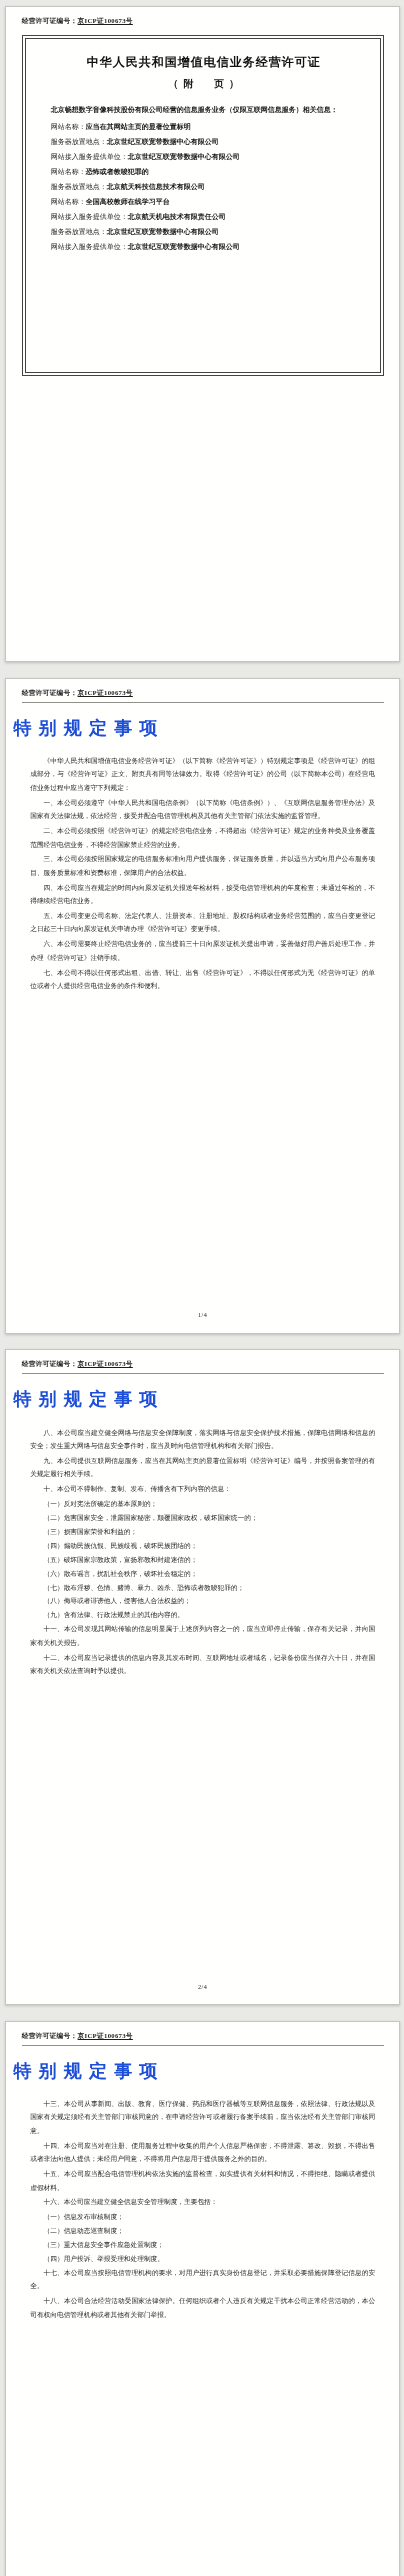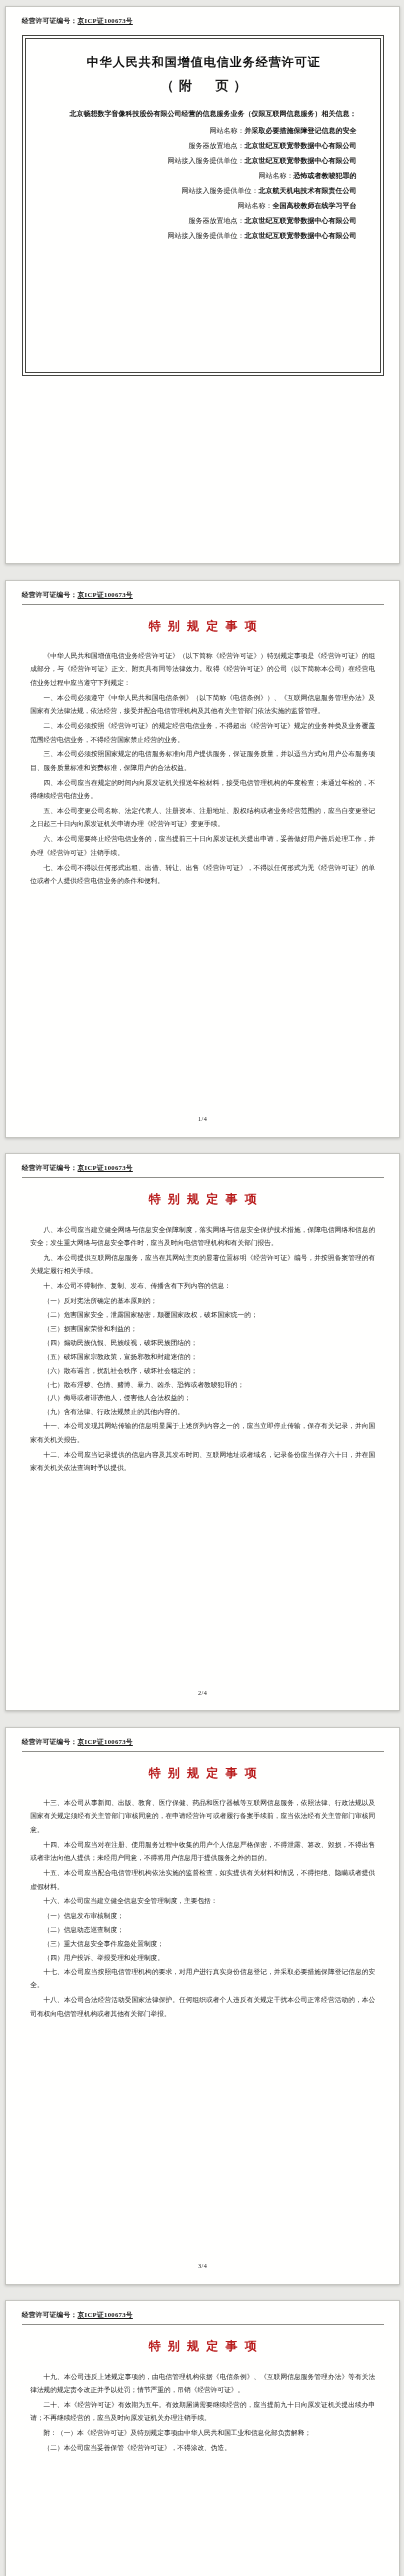--- a/index.html
+++ b/index.html
@@ -7,21 +7,21 @@
   body {
     width: 405px;
     margin: 0 auto;
     background: #e9e9e6;
     font-family: "Liberation Serif", "DejaVu Serif", serif;
     color: #1c1c1c;
   }
   .stack { padding: 6.2px 5.2px 7.2px; }
   .page {
     width: 395px;
-    height: 558px;
+    height: 656px;
     background: #fffffe;
     border: 0.5px solid #c6c6c1;
     box-shadow: 0 0.5px 2.6px rgba(0,0,0,0.18);
     margin: 0 auto 15.5px;
     position: relative;
     overflow: hidden;
   }
   .page:last-child { margin-bottom: 0; }
 
   
@@ -54,48 +54,46 @@
   }
   .cert-title {
     text-align: center;
     font-size: 12px;
     font-weight: bold;
     letter-spacing: 1px;
     color: #111;
   }
   .cert-subtitle {
     text-align: center;
-    font-size: 13px;
+    font-size: 10px;
     font-weight: bold;
     letter-spacing: 5.2px;
     text-indent: 5.2px;
     margin-top: 6.2px;
   }
   .cert-body {
     margin-top: 12.4px;
     font-size: 7px;
     font-weight: 600;
     line-height: 15px;
     color: #181818;
-    text-align: right;
   }
   .cert-intro { margin-bottom: 2.1px; }
   .cert-row { white-space: normal; }
   .cert-label { font-weight: 400; }
   .cert-value { font-weight: 600; }
 
   
   .provision-title {
-    text-align: center;
-    font-size: 12px;
+    font-size: 18px;
     font-weight: bold;
     letter-spacing: 7.2px;
     text-indent: 7.2px;
     margin-top: 37px;
-    color: #b91c1c;
+    color: #1d4ed8;
   }
   .provision-body {
     margin: 14.4px 24px 0 24px;
     font-size: 6.7px;
     line-height: 13.4px;
     text-align: justify;
     color: #1e1e1e;
   }
   .provision-body p { text-indent: 2em; margin-bottom: 1.5px; }
   .provision-body p.sub-item { margin-bottom: 0.5px; }
@@ -119,44 +117,47 @@
       <span>经营许可证编号：</span><span class="header-number">京ICP证100673号</span>
     </div>
     <div class="cert-frame">
       <div class="cert-frame-inner">
         <h1 class="cert-title">中华人民共和国增值电信业务经营许可证</h1>
         <div class="cert-subtitle">（附　页）</div>
         <div class="cert-body">
           <p class="cert-intro">北京畅想数字音像科技股份有限公司经营的信息服务业务（仅限互联网信息服务）相关信息：</p>
           <div id="website-entries">
   <div class="cert-row">
-    <span class="cert-label">网站名称：</span><span class="cert-value">并采取必要措施保障登记信息的安全</span>
+    <span class="cert-label">网站名称：</span><span class="cert-value">应当在其网站主页的显著位置标明</span>
   </div>
 
 
   <div class="cert-row">
     <span class="cert-label">服务器放置地点：</span><span class="cert-value">北京世纪互联宽带数据中心有限公司</span>
   </div>
 
   <div class="cert-row">
     <span class="cert-label">网站接入服务提供单位：</span><span class="cert-value">北京世纪互联宽带数据中心有限公司</span>
   </div>
 
   <div class="cert-row">
     <span class="cert-label">网站名称：</span><span class="cert-value">恐怖或者教唆犯罪的</span>
   </div>
 
 
+  <div class="cert-row">
+    <span class="cert-label">服务器放置地点：</span><span class="cert-value">北京航天科技信息技术有限公司</span>
+  </div>
+
+  <div class="cert-row">
+    <span class="cert-label">网站名称：</span><span class="cert-value">全国高校教师在线学习平台</span>
+  </div>
 
   <div class="cert-row">
     <span class="cert-label">网站接入服务提供单位：</span><span class="cert-value">北京航天机电技术有限责任公司</span>
-  </div>
-
-  <div class="cert-row">
-    <span class="cert-label">网站名称：</span><span class="cert-value">全国高校教师在线学习平台</span>
   </div>
 
 
   <div class="cert-row">
     <span class="cert-label">服务器放置地点：</span><span class="cert-value">北京世纪互联宽带数据中心有限公司</span>
   </div>
 
   <div class="cert-row">
     <span class="cert-label">网站接入服务提供单位：</span><span class="cert-value">北京世纪互联宽带数据中心有限公司</span>
   </div>

